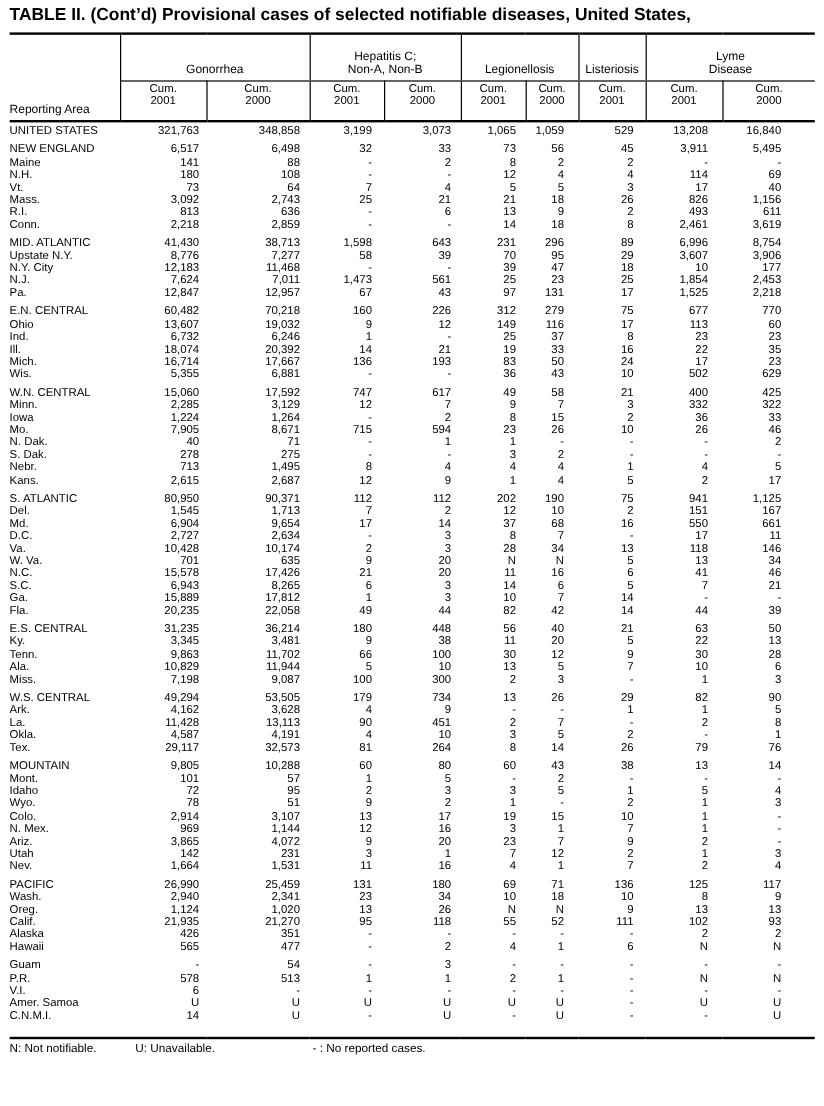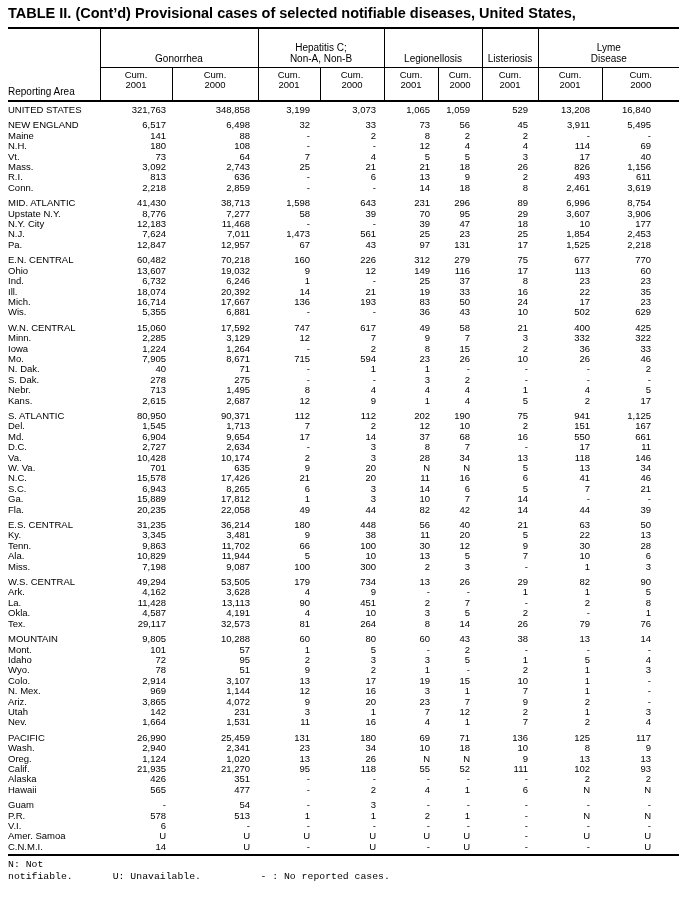--- a/index.html
+++ b/index.html
@@ -57,24 +57,24 @@
   .c0 { padding-right: 6px; }
   .c1 { padding-right: 8px; }
   .c2 { padding-right: 10px; }
   .c3 { padding-right: 8px; }
   .c4 { padding-right: 8px; }
   .c5 { padding-right: 12px; }
   .c6 { padding-right: 10px; }
   .c7 { padding-right: 12px; }
   .c8 { padding-right: 28px; }
   tr.gap td { height: 5px; padding: 0; }
-  tbody tr:last-child td { border-bottom: 2.5px solid #000; padding-bottom: 2px; }
+  tbody tr:last-child td { border-bottom: 2.5px solid #000; padding-bottom: 12px; }
 
   .footnotes { margin-top: 3px; font-size: 9.8px; line-height: 12px; }
-  .legend span { display: inline-block; font-family: Liberation Mono, monospace; }
+  .legend span { display: inline-block; }
   .legend .leg0 { width: 102px; }
   .legend .leg1 { width: 145px; }
   .note {
     margin: 1px 0 0 0;
     padding-left: 9px; text-indent: -9px;
   }
 </style>
 </head>
 <body>
 

